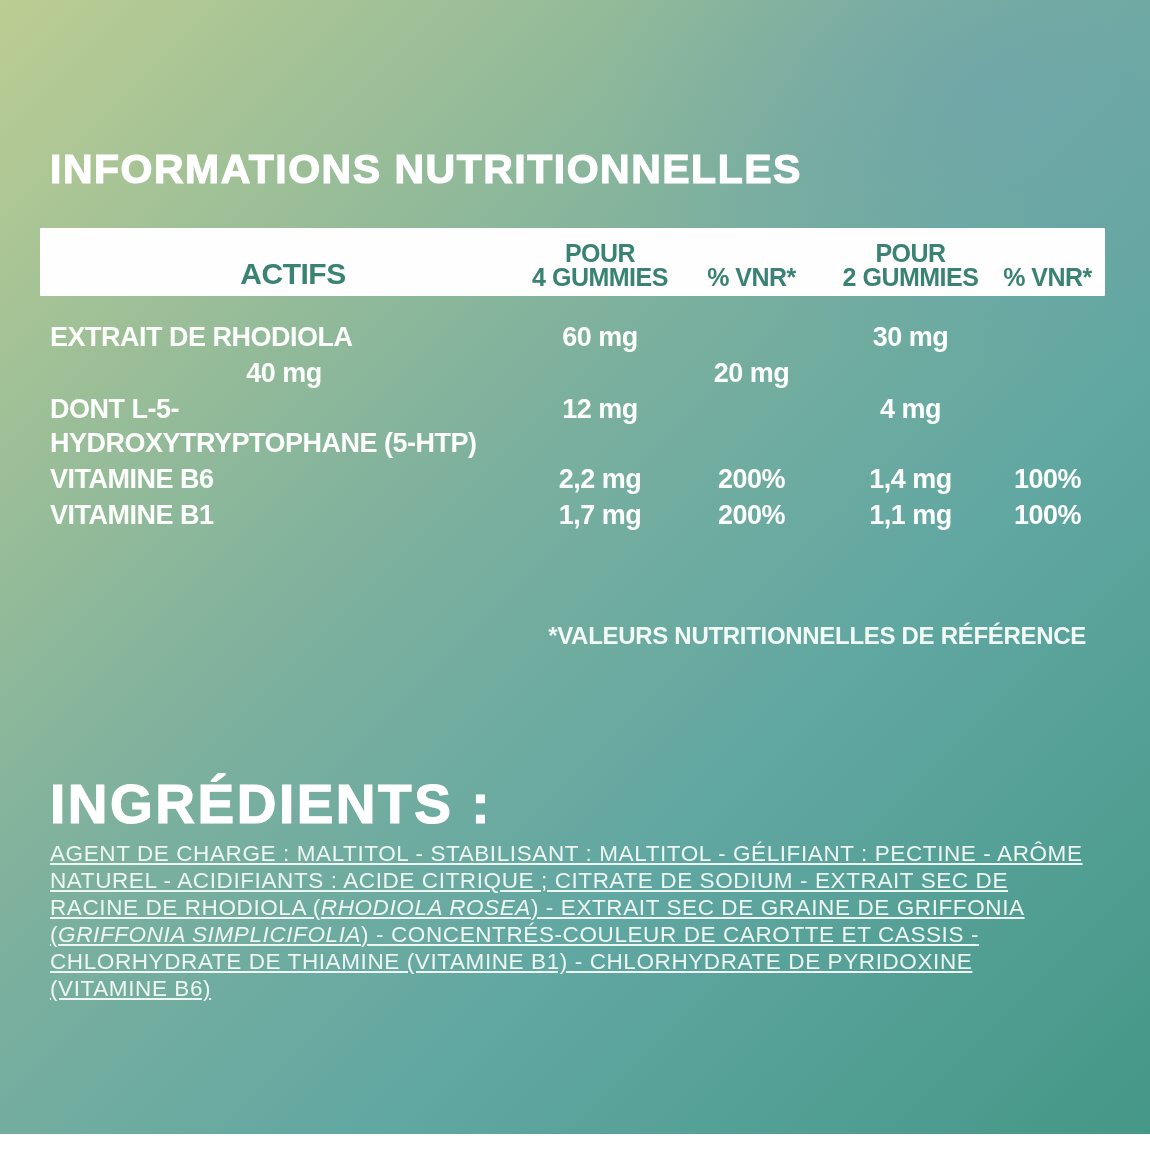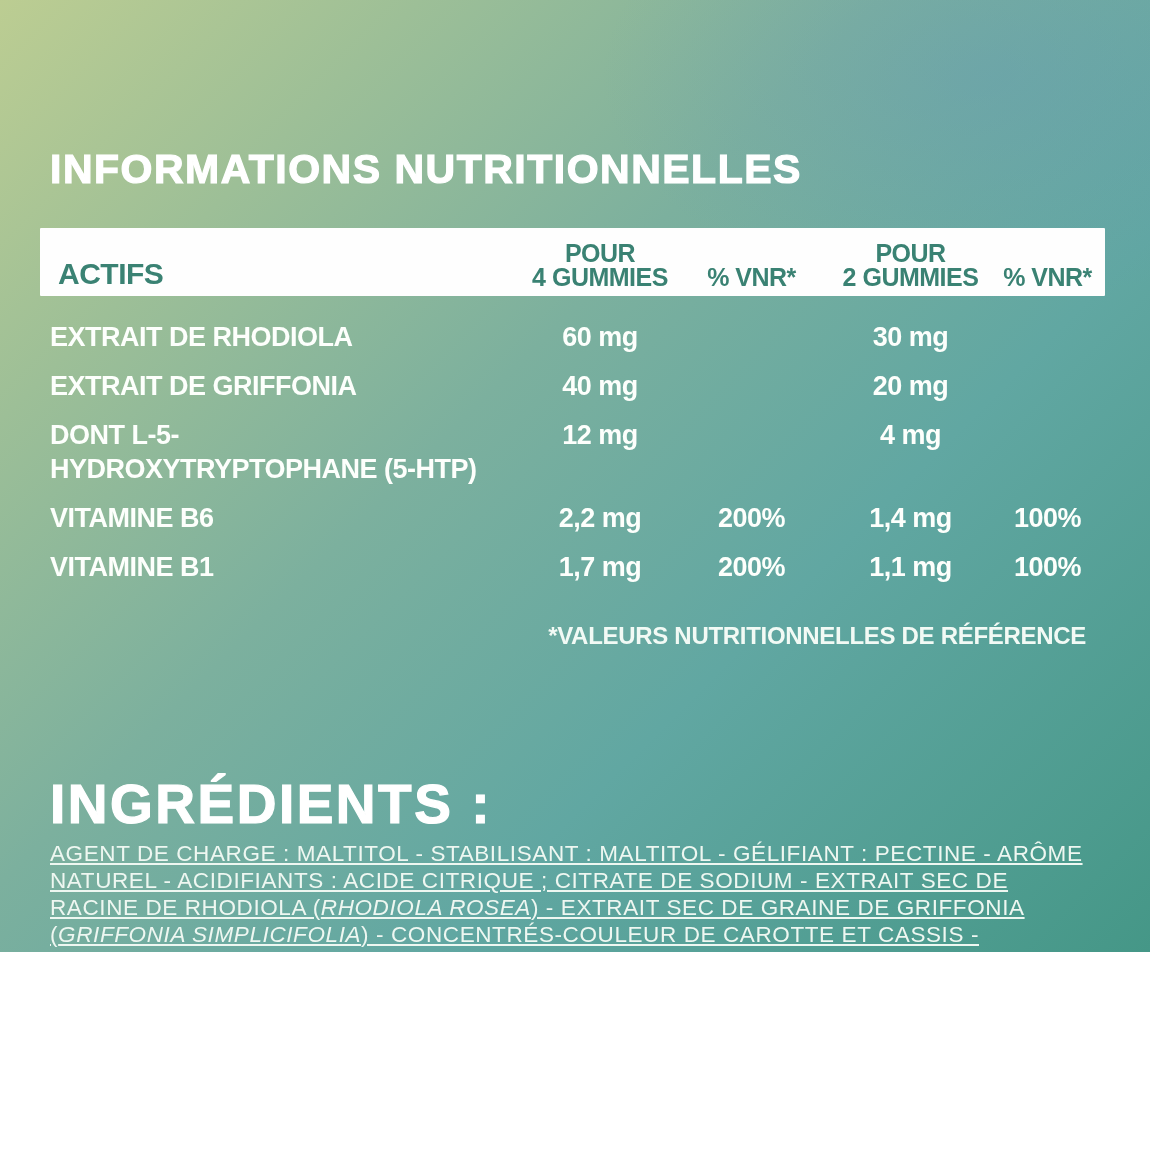--- a/index.html
+++ b/index.html
@@ -1,18 +1,18 @@
 <!DOCTYPE html>
 <html><head>
 <meta charset="utf-8">
 <style>
   html,body{margin:0;padding:0;}
   .canvas{
     position:relative;
-    width:1150px;height:952px;
+    width:1150px;height:1134px;
     overflow:hidden;
     font-family:"Liberation Sans",sans-serif;
     background:
       radial-gradient(ellipse 45% 32% at 86% 8%, rgba(98,150,186,0.32), rgba(98,150,186,0) 75%),
       linear-gradient(135deg,#bccd92 0%,#9dbf97 20%,#7cb09e 42%,#61a7a2 66%,#459787 100%);
   }
   .page-title{
     position:absolute;left:50px;top:146px;
     font-size:41px;font-weight:700;color:#ffffff;
     letter-spacing:1.5px;
@@ -24,25 +24,25 @@
     grid-template-columns:488px 144px 159px 159px auto;
   }
   .header-bar{
     position:absolute;left:40px;top:228px;width:1065px;height:68px;
     background:#fefefe;border-radius:1px;
     color:#3a8273;
     align-items:end;
   }
   .hcell{display:flex;flex-direction:column;align-items:center;justify-content:flex-end;
     font-weight:700;letter-spacing:-0.5px;line-height:24px;padding-bottom:7px;}
-  .hcell.actifs{align-items:flex-start;padding-left:18px;font-size:30px;padding-bottom:10px;}
+  .hcell.actifs{align-items:center;padding-left:18px;font-size:30px;padding-bottom:10px;}
   .hline{font-size:25px;}
   .rows-wrap{
     position:absolute;left:40px;top:320px;width:1065px;
-    display:flex;flex-direction:column;gap:15px;
+    display:flex;flex-direction:column;gap:2px;
     color:#fdfffc;
   }
   .trow{align-items:start;}
   .tcell{font-size:27px;font-weight:700;letter-spacing:-0.5px;line-height:34px;text-align:center;}
   .tcell.label{text-align:left;padding-left:10px;padding-right:30px;}
   .footnote{
     position:absolute;right:64px;top:622px;
     font-size:24px;font-weight:700;letter-spacing:-0.3px;color:#f2faf5;text-align:center;
   }
   
@@ -90,21 +90,20 @@
 
     <div class="trow grid-cols">
       <div class="tcell label">EXTRAIT DE RHODIOLA</div>
       <div class="tcell">60 mg</div>
       <div class="tcell"></div>
       <div class="tcell">30 mg</div>
       <div class="tcell"></div>
     </div>
 
     <div class="trow grid-cols">
-      <div class="tcell label">EXTRAIT DE GRIFFONIA</div>
       <div class="tcell">40 mg</div>
       <div class="tcell"></div>
       <div class="tcell">20 mg</div>
       <div class="tcell"></div>
     </div>
 
     <div class="trow grid-cols">
       <div class="tcell label">DONT L-5-HYDROXYTRYPTOPHANE (5-HTP)</div>
       <div class="tcell">12 mg</div>
       <div class="tcell"></div>

